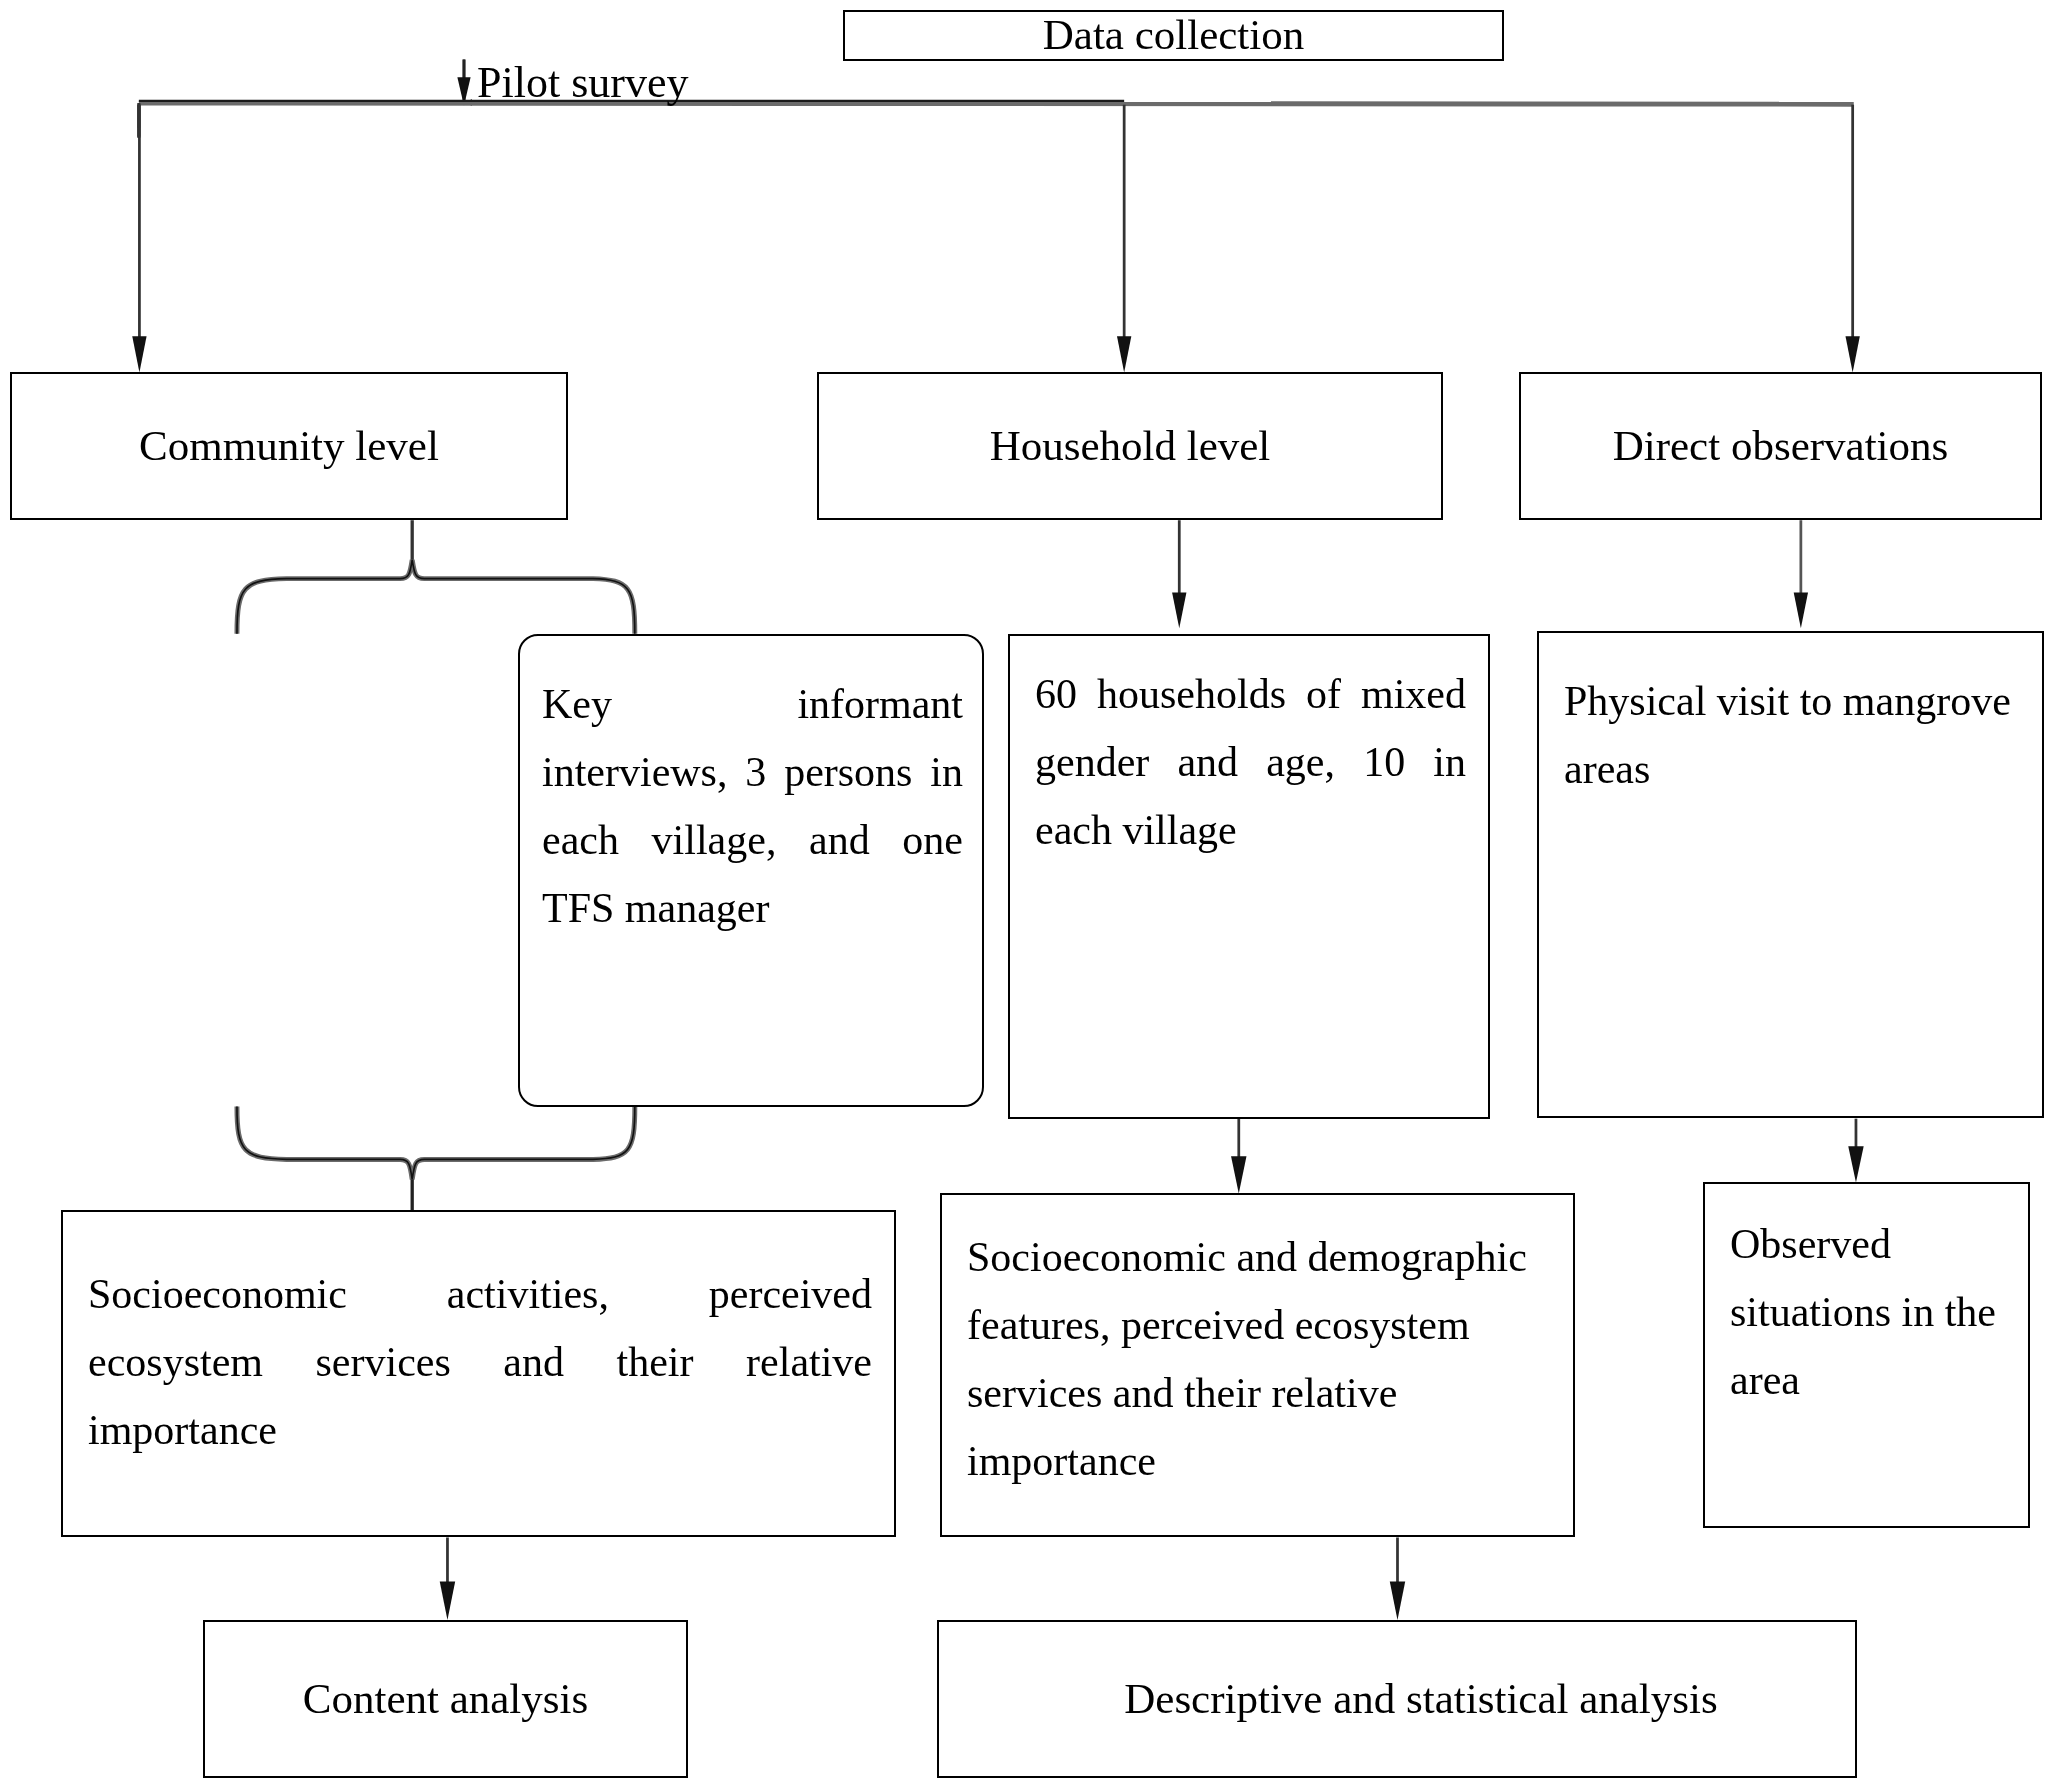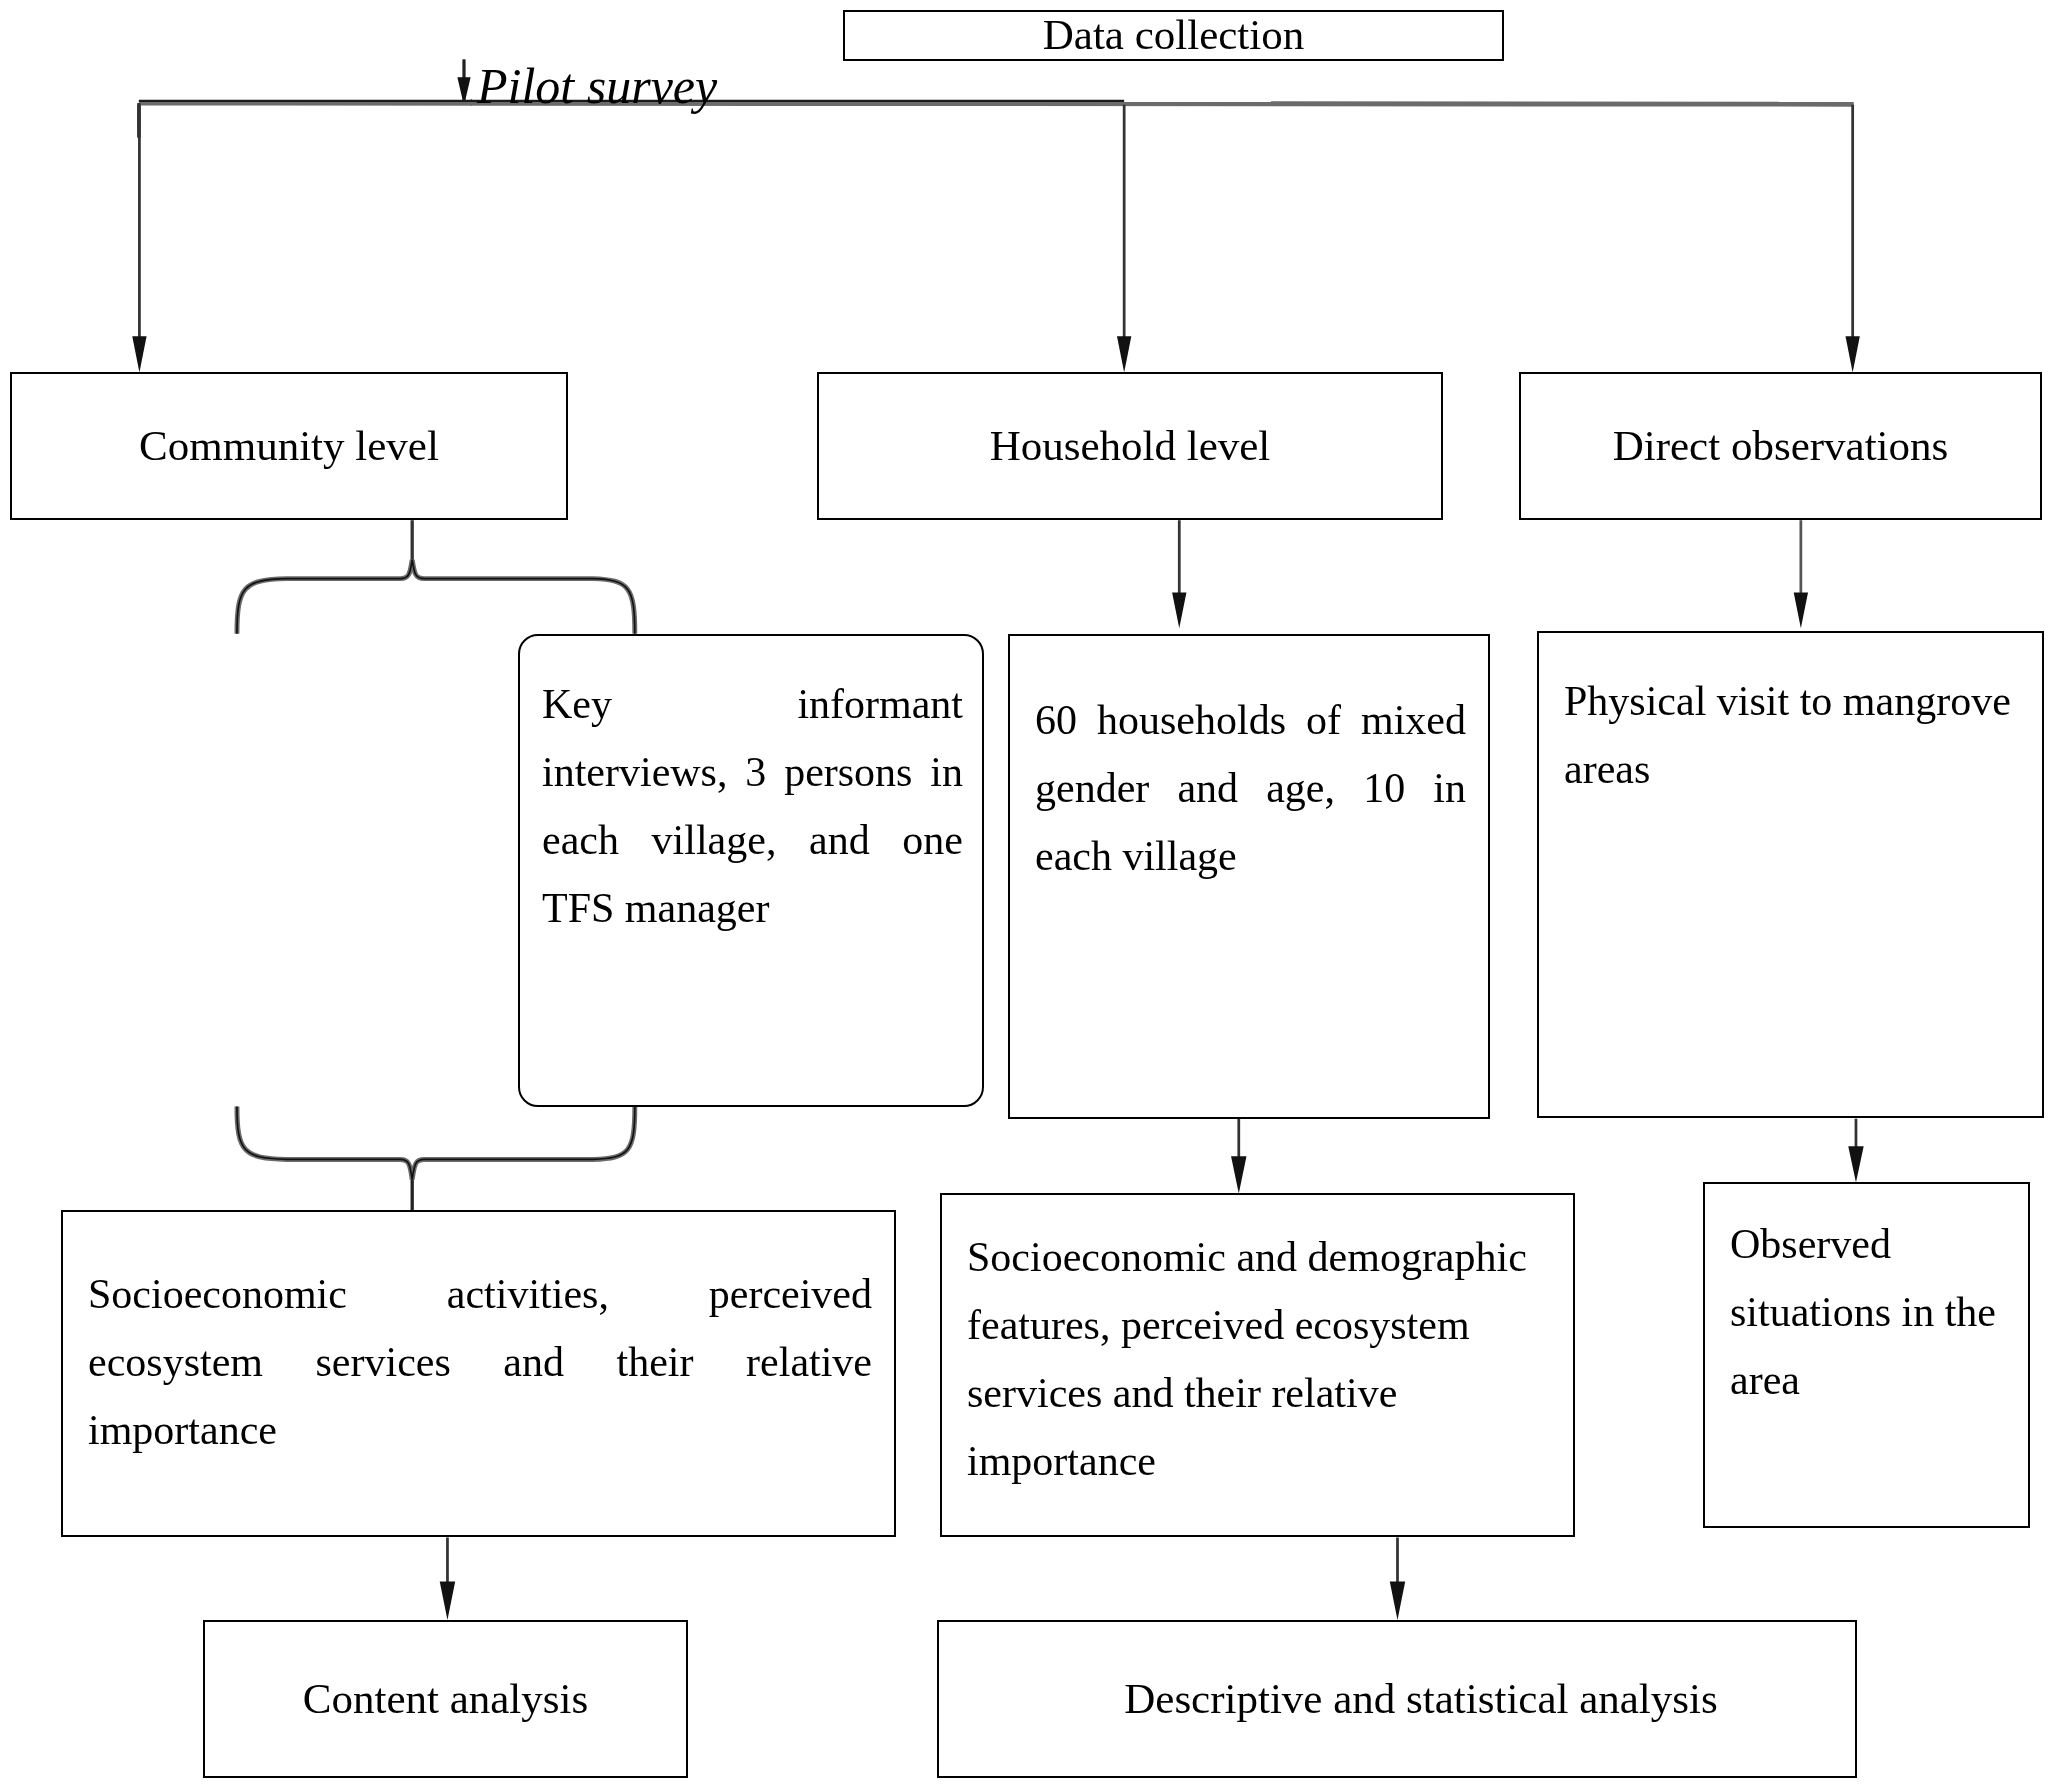--- a/index.html
+++ b/index.html
@@ -47,24 +47,23 @@
   .body-txt {
     font-size: 42px;
     line-height: 1.62;
   }
   .just { text-align: justify; text-align-last: left; }
   .left { text-align: left; }
   .pad-l { padding: 0 19px 0 22px; }
   .pad-m { padding: 0 22px 0 25px; }
   .edge-label {
     position: absolute;
-    font-size: 50px;
+    font-size: 44px;
     line-height: 1;
     white-space: nowrap;
-    font-style: italic;
   }
 </style>
 </head>
 <body>
 
 <div id="canvas">
 
   <svg class="edges" viewBox="0 0 3731 3241" width="2056" height="1786" xmlns="http://www.w3.org/2000/svg">
     <defs>
       <marker id="arrow" viewBox="0 0 12 16" refX="6" refY="15" markerWidth="12" markerHeight="16" orient="auto-start-reverse" markerUnits="userSpaceOnUse">
@@ -161,21 +160,21 @@
 
   <div class="node center" style="left:1519px; top:372px; width:523px; height:148px;">
     <span class="txt lvl">Direct observations</span>
   </div>
 
 
   <div class="node" style="left:518px; top:634px; width:466px; height:473px; align-items:flex-start; padding-top:34px;border-radius:20px;">
     <span class="txt body-txt just pad-l">Key informant interviews, 3 persons in each village, and one TFS manager</span>
   </div>
 
-  <div class="node" style="left:1008px; top:634px; width:482px; height:485px; align-items:flex-start; padding-top:50px;">
+  <div class="node" style="left:1008px; top:634px; width:482px; height:485px; align-items:flex-start; padding-top:24px;">
     <span class="txt body-txt just pad-m">60 households of mixed gender and age, 10 in each village</span>
   </div>
 
   <div class="node" style="left:1537px; top:631px; width:507px; height:487px; align-items:flex-start; padding-top:34px;">
     <span class="txt body-txt left pad-m">Physical visit to mangrove areas</span>
   </div>
 
   <div class="node" style="left:61px; top:1210px; width:835px; height:327px; align-items:flex-start; padding-top:48px;">
     <span class="txt body-txt just pad-m">Socioeconomic activities, perceived ecosystem services and their relative importance</span>
   </div>

